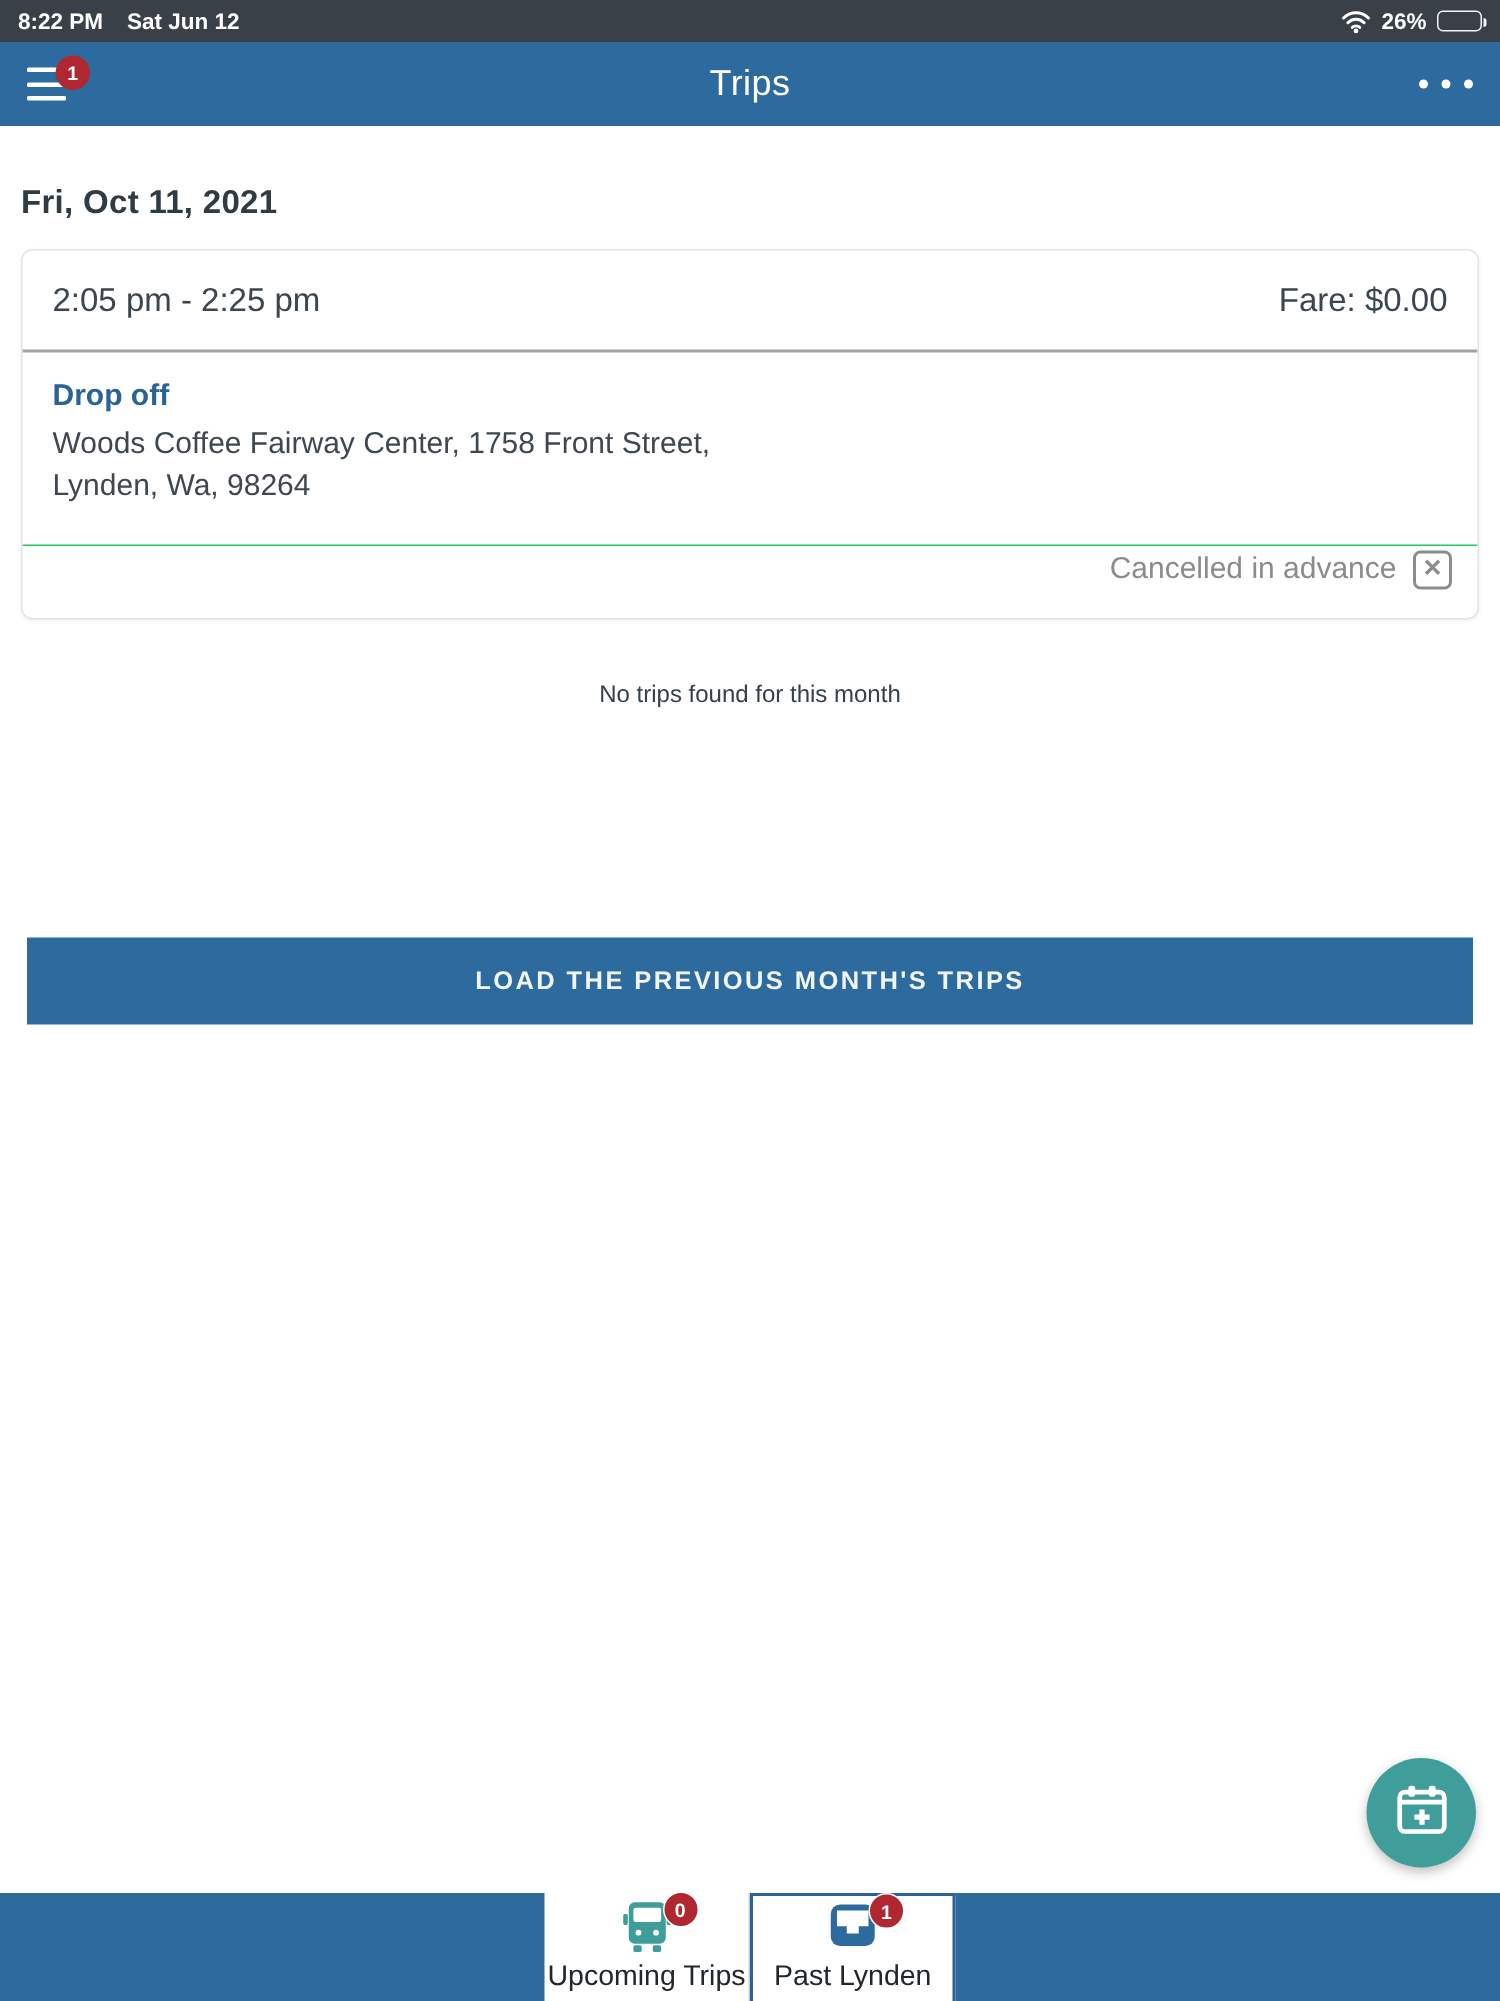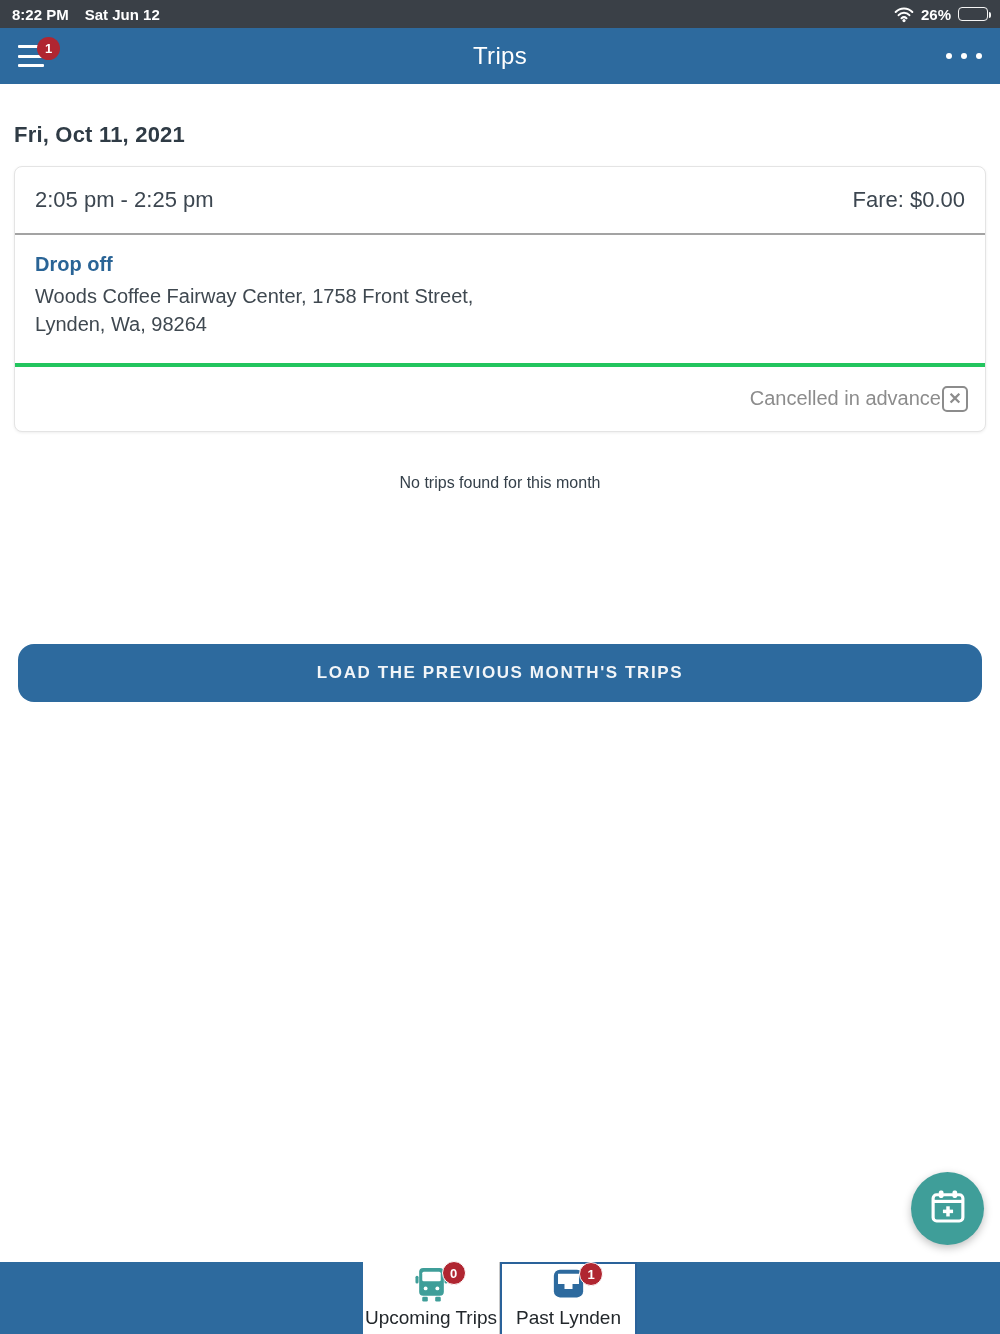--- a/index.html
+++ b/index.html
@@ -38,31 +38,31 @@
 
   
   main { padding:0 14px; }
   .date-heading { margin:38px 0 18px; font-size:22px; font-weight:700; color:#2f3b45; letter-spacing:.2px; }
 
   .trip-card { background:#fff; border:1px solid #e4e4e4; border-radius:8px; box-shadow:0 1px 3px rgba(0,0,0,.07); overflow:hidden; }
   .trip-card .row-time { display:flex; justify-content:space-between; align-items:center; padding:20px; border-bottom:2px solid #a3a3a3; font-size:22px; color:#3c4650; }
   .trip-card .row-addresses { display:grid; grid-template-columns:1fr 1fr; gap:18px; padding:18px 20px 24px; }
   .addr-label { color:#2a6496; font-size:20px; font-weight:700; margin-bottom:6px; }
   .addr-text { color:#3f4850; font-size:20px; line-height:1.42; }
-  .trip-card .row-status { display:flex; justify-content:flex-end; align-items:center; gap:1px; padding:19px 17px 19px; border-top:4px solid #22c55e; }
+  .trip-card .row-status { display:flex; justify-content:flex-end; align-items:center; gap:11px; padding:3px 17px 19px; border-top:1px solid #22c55e; }
   .status-text { color:#8c8c8c; font-size:20px; }
   .x-box { width:26px; height:26px; border:2px solid #8c8c8c; border-radius:5px; color:#8c8c8c; font-size:16px; font-weight:700; display:flex; align-items:center; justify-content:center; line-height:1; }
 
   .month-section { text-align:center; margin-top:42px; }
   .month-title { color:#2a6496; font-size:27px; font-weight:700; letter-spacing:.4px; }
   .month-message { color:#35404a; font-size:16px; margin-top:6px; }
 
   .load-btn {
     display:block; width:964px; margin:152px auto 0; height:58px;
-    background:#2d6a9e; color:#f2f5f8; border:none; border-radius:16px;
+    background:#2d6a9e; color:#f2f5f8; border:none; border-radius:0;
     font-family:"Liberation Sans", sans-serif; font-size:17px; font-weight:600; letter-spacing:1.6px; cursor:pointer;
   }
 
   
   .fab {
     position:absolute; left:911px; top:1172px; width:73px; height:73px; border-radius:50%;
     background:#3f9e99; border:none; cursor:pointer; box-shadow:0 3px 8px rgba(0,0,0,.25);
     display:flex; align-items:center; justify-content:center;
   }
 

